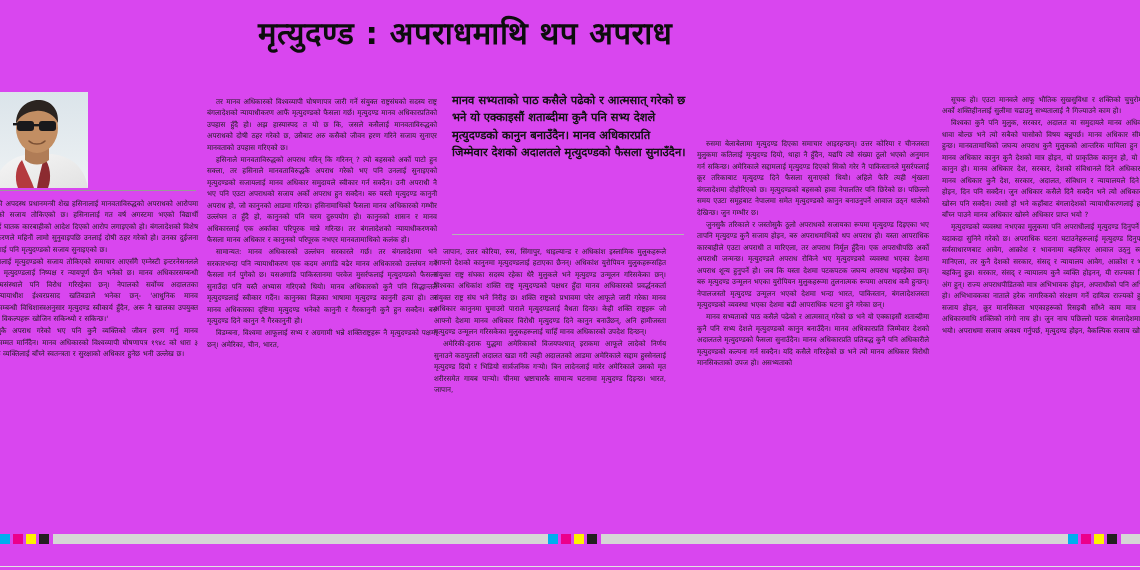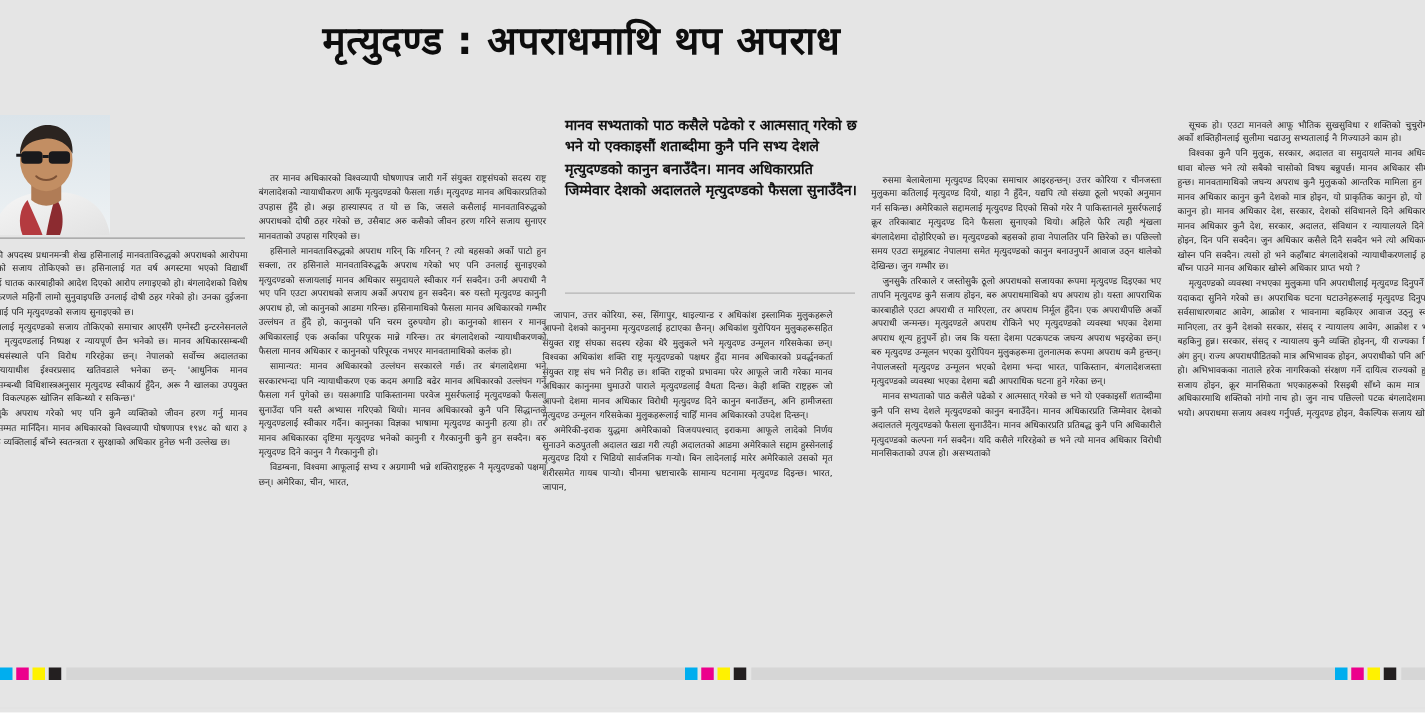--- a/index.html
+++ b/index.html
@@ -12,21 +12,21 @@
     height: 570px;
     overflow: hidden;
     font-family: "DejaVu Sans", sans-serif;
     color: #1a1a1a;
     position: relative;
   }
 
   .page {
     position: absolute;
     inset: 0;
-    background: #e5e5e5;
+    background: #d946ef;
   }
 
   
   .headline {
     position: absolute;
     left: 258px;
     top: 14px;
     width: 880px;
     font-family: "DejaVu Sans", sans-serif;
     font-size: 31px;
@@ -84,21 +84,21 @@
     color: #1c1c1c;
     word-spacing: 0.4px;
   }
   .col p {
     margin: 0 0 0.5px 0;
     text-indent: 9px;
   }
   .col p.noindent { text-indent: 0; }
 
   #col1 { left: -24px;  top: 198px; width: 222px; }
-  #col2 { left: 207px;  top: 96px;  width: 230px; margin-top: 41px; }
+  #col2 { left: 207px;  top: 96px;  width: 230px; }
   #col3 { left: 434px;  top: 246px; width: 232px; }
   #col4 { left: 697px;  top: 94px;  width: 232px; margin-top: 44px; }
   #col5 { left: 942px;  top: 94px;  width: 218px; }
 
   
   .pullquote {
     position: absolute;
     left: 452px;
     top: 92px;
     width: 234px;

